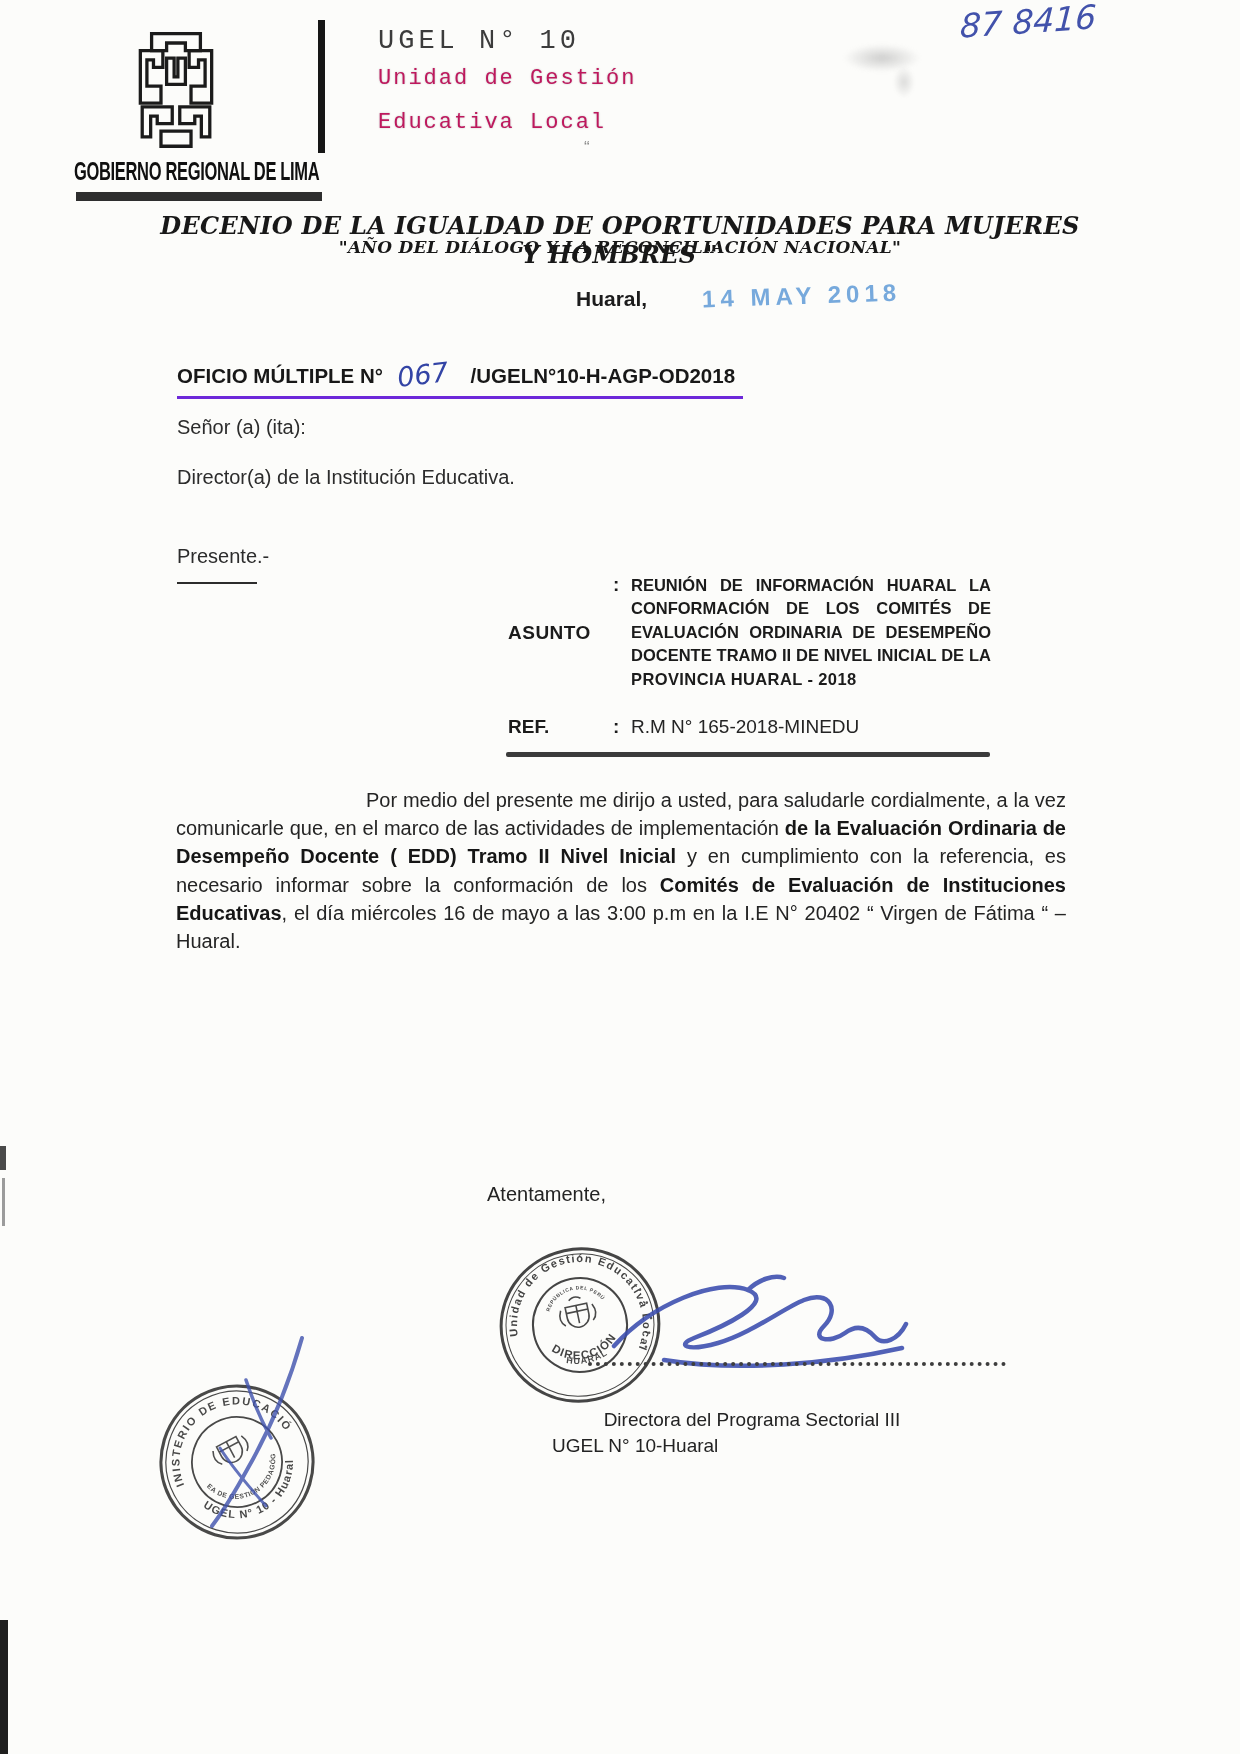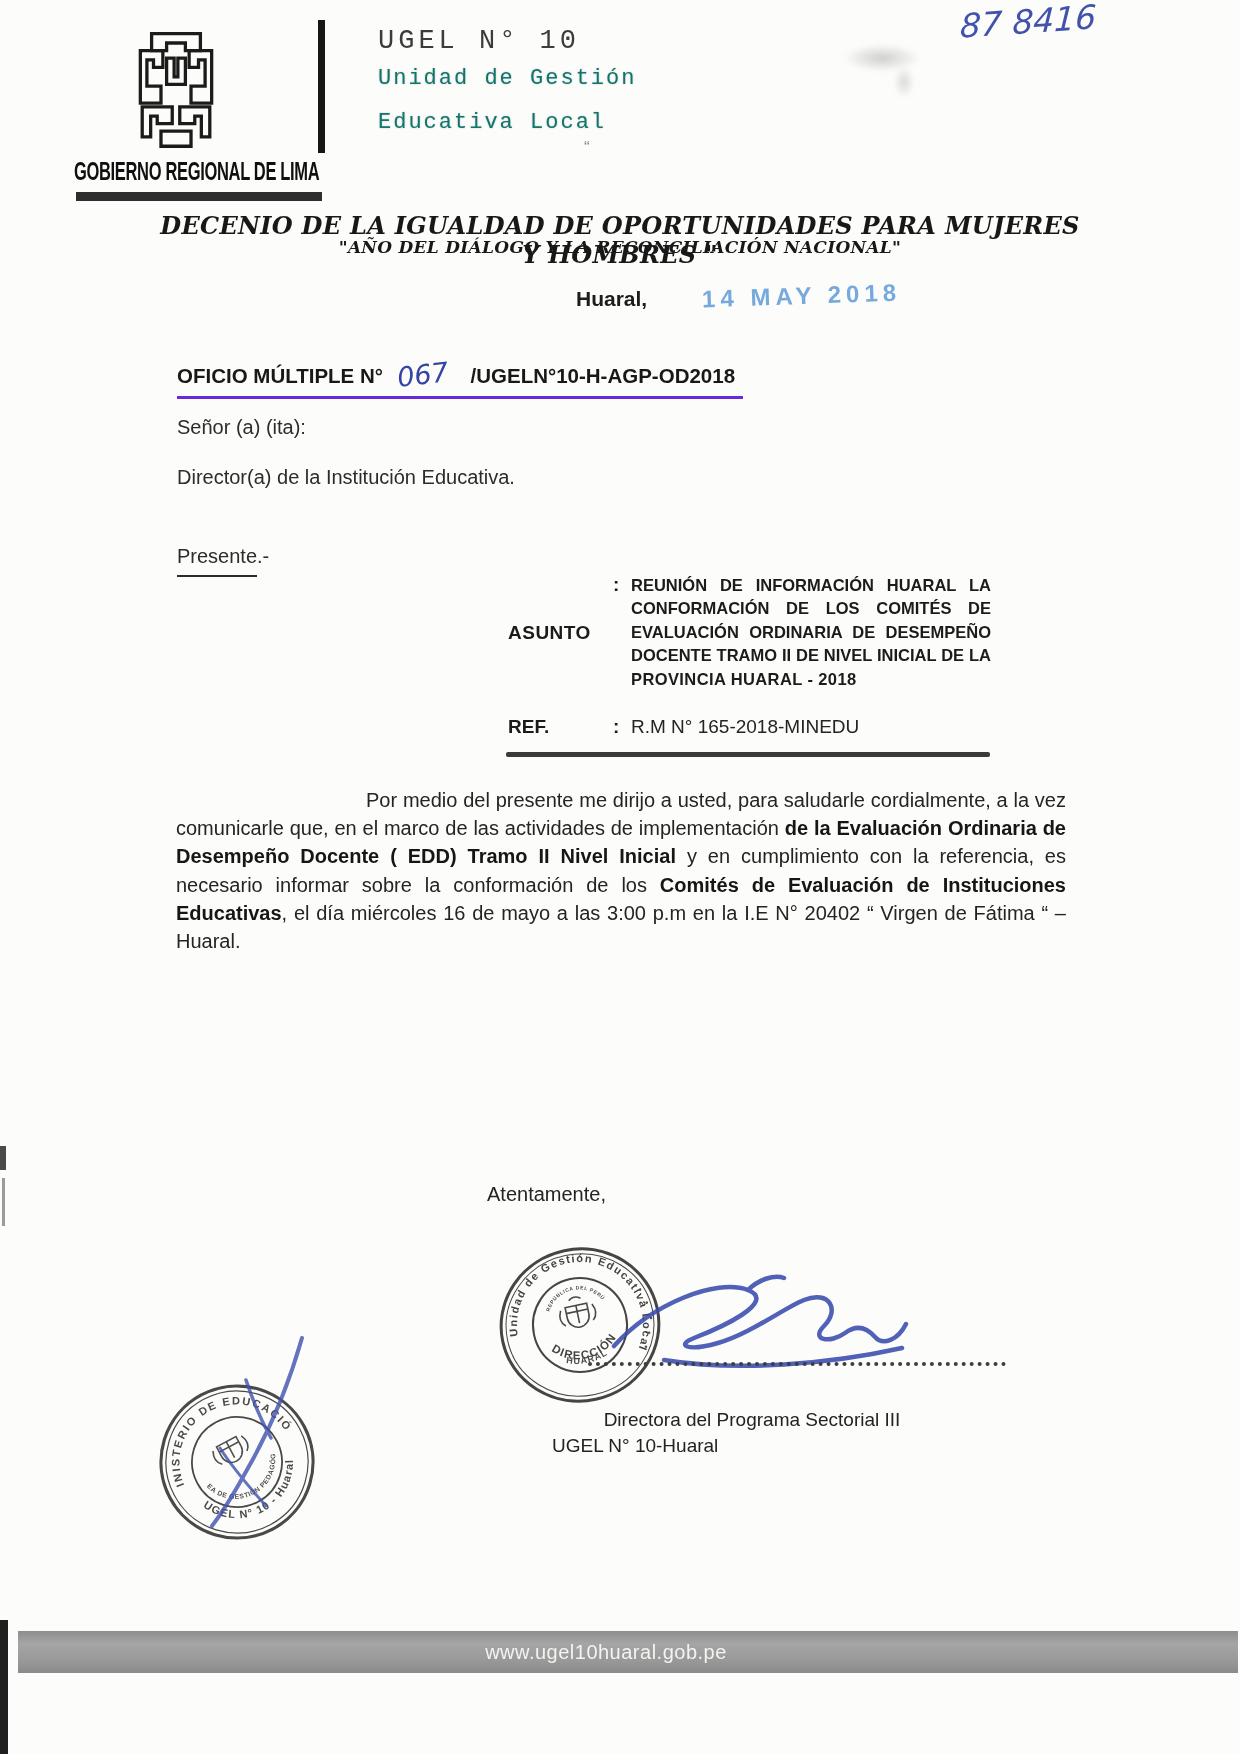--- a/index.html
+++ b/index.html
@@ -9,21 +9,21 @@
 
   
   .logo-svg{left:116px;top:28px;width:120px;height:122px;}
   .org-caption{left:74px;top:157px;font-size:25px;font-weight:bold;color:#101010;
                transform:scaleX(.66);transform-origin:left center;letter-spacing:-.5px;white-space:nowrap;}
   .org-bar{left:76px;top:192px;width:246px;height:9px;background:#2e2e2e;}
   .v-divider{left:318px;top:20px;width:7px;height:133px;background:#161616;}
   .ugel-title{left:378px;top:26px;font-family:"Liberation Mono","DejaVu Sans Mono",monospace;
               font-size:27px;letter-spacing:4px;color:#3c3c3c;}
   .ugel-sub{font-family:"Liberation Mono","DejaVu Sans Mono",monospace;font-size:22px;
-            letter-spacing:2px;color:#0f766e;text-shadow:0 0 2px #c4c4c4;}
+            letter-spacing:2px;color:#be185d;text-shadow:0 0 2px #c4c4c4;}
   .ugel-sub1{left:378px;top:66px;}
   .ugel-sub2{left:378px;top:110px;}
   .stray-quote{left:584px;top:138px;font-size:17px;color:#8a8a8a;}
   .hand-code{left:960px;top:2px;font-size:33px;color:#3344a5;font-style:italic;
              font-family:"DejaVu Sans",sans-serif;transform:rotate(-4deg) skewX(-7deg);opacity:.92;}
   .smudge1{left:843px;top:44px;width:78px;height:28px;border-radius:50%;
            background:radial-gradient(ellipse,#a9a9a9 0%,rgba(170,170,170,0) 70%);filter:blur(2px);opacity:.55;}
   .smudge2{left:893px;top:66px;width:22px;height:32px;border-radius:50%;
            background:radial-gradient(ellipse,#b5b5b5 0%,rgba(180,180,180,0) 70%);filter:blur(1.5px);opacity:.45;}
 
@@ -39,21 +39,21 @@
   .doc-number{left:177px;top:358px;display:flex;align-items:baseline;
               border-bottom:3px solid #6d28d9;padding:0 8px 7px 0;
               font-size:20.5px;font-weight:bold;color:#181818;white-space:nowrap;}
   .hand-num{font-size:27px;color:#3344a5;font-style:italic;font-weight:normal;
             font-family:"DejaVu Sans",sans-serif;margin:0 22px 0 14px;
             display:inline-block;transform:rotate(-7deg) translateY(1px);}
 
   .salutation{left:177px;top:416px;font-size:20px;}
   .addressee{left:177px;top:466px;font-size:20px;}
   .presente{left:177px;top:545px;font-size:20px;}
-  .presente .u{border-bottom:2px solid #2c2c2c;padding-bottom:8px;}
+  .presente .u{border-bottom:2px solid #2c2c2c;padding-bottom:15px;}
 
   .subject-label{left:508px;top:574px;font-size:19px;font-weight:bold;color:#1b1b1b;letter-spacing:.5px;margin-top:48px;}
   .subject-colon{left:613px;top:574px;font-size:19px;font-weight:bold;color:#1b1b1b;}
   .subject-lines{left:631px;top:574px;width:360px;font-size:16.5px;font-weight:bold;
                  line-height:23.4px;color:#1b1b1b;}
   .jline{text-align:justify;text-align-last:justify;}
   .lline{text-align:left;letter-spacing:.4px;}
 
   .ref-label{left:508px;top:716px;font-size:19px;font-weight:bold;color:#1b1b1b;}
   .ref-colon{left:613px;top:716px;font-size:19px;font-weight:bold;color:#1b1b1b;}
@@ -235,17 +235,14 @@
       <path d="M 152,10 C 140,52 122,98 98,140 C 86,162 74,182 62,198" stroke-width="4"></path>
       <path d="M 96,52 C 104,76 112,94 121,110" stroke-width="3.5"></path>
       <path d="M 70,120 C 84,142 100,160 116,178" stroke-width="3"></path>
     </g>
   </svg>
 
   <div class="abs edge1"></div>
   <div class="abs edge2"></div>
   <div class="abs left-sliver"></div>
 
-  <div class="abs footer-bar">
-    <span class="footer-text">www.ugel10huaral.gob.pe</span>
-  </div>
 
 </div>
 
 </body></html>

